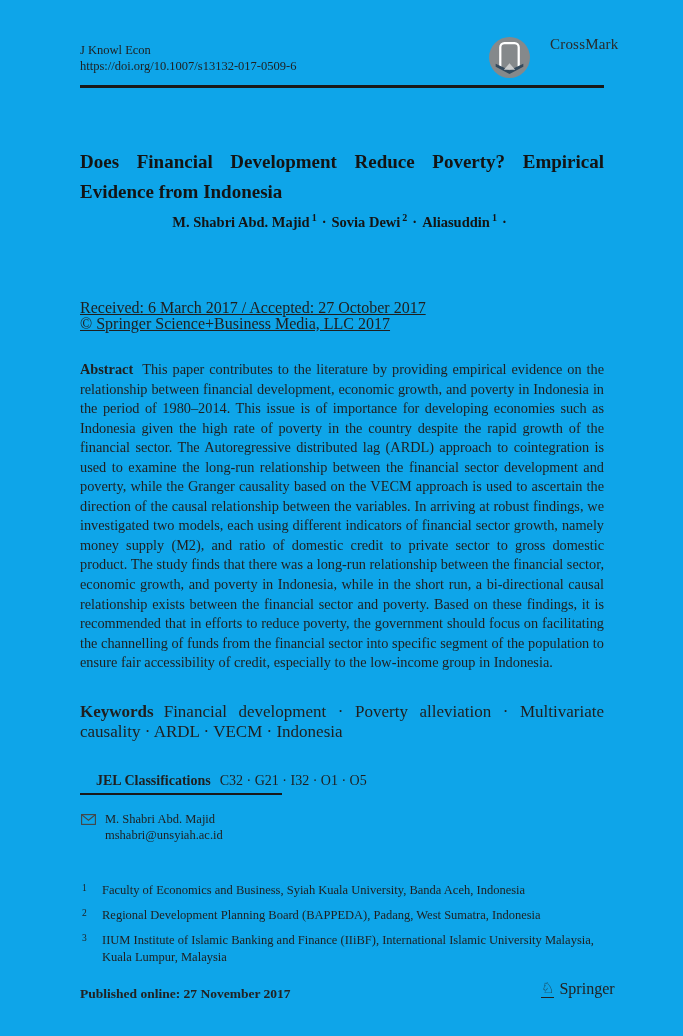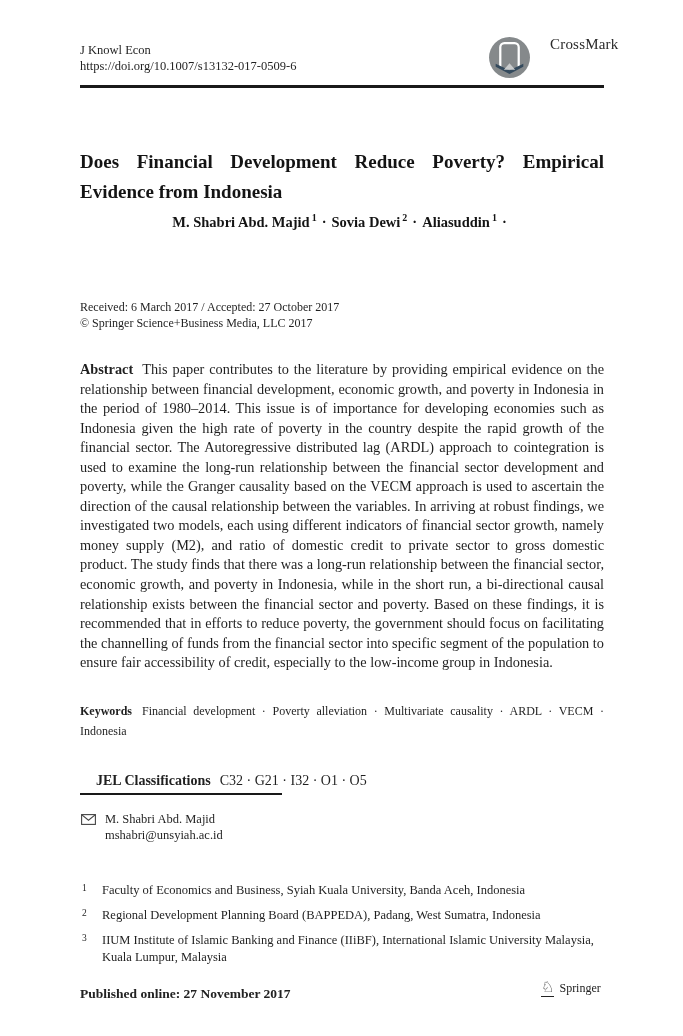--- a/index.html
+++ b/index.html
@@ -1,63 +1,63 @@
 <!DOCTYPE html>
 <html><head>
 <meta charset="utf-8">
 <style>
   html,body { margin:0; padding:0; background:#e9e9e9; }
   .page {
     position:relative;
     width:683px; height:1036px;
     margin:0 auto;
-    background:#ffffff;
+    background:#0ea5e9;
     font-family:"Liberation Serif", serif;
     color:#1f1f1f;
     overflow:hidden;
   }
   
   .journal-info { position:absolute; left:80px; top:43px; font-size:12.5px; line-height:15.5px; }
   .crossmark { position:absolute; left:488px; top:36px; display:flex; gap:19px; }
   .crossmark-label { font-size:15px; color:#2a2a2a; letter-spacing:0.2px; }
   .rule-top { position:absolute; left:80px; top:85px; width:524px; height:3px; background:#191919; }
 
   
   .title { position:absolute; left:80px; top:134px; width:524px; font-size:19px; font-weight:bold; line-height:30px; text-align:justify; color:#141414; }
   .authors { position:absolute; left:80px; top:207px; width:524px; font-size:14.5px; font-weight:bold; line-height:22px; color:#141414;text-align:center; }
   .authors sup { font-size:10px; margin-left:2px; }
   .authors .sep { margin:0 5px; }
 
   
-  .received-block { position:absolute; left:80px; top:300px; font-size:12px; line-height:15.5px; }
+  .received-block { position:absolute; left:80px; top:300px; font-size:16px; line-height:15.5px;text-decoration:underline; }
 
   
   .abstract { position:absolute; left:80px; top:360px; width:524px; font-size:14.3px; line-height:19.55px; text-align:justify; margin:0; }
   .abstract .lbl { margin-right:9px; }
 
   
-  .keywords { position:absolute; left:80px; top:702px; width:524px; font-size:12px; line-height:19.5px; text-align:justify; margin:0; }
+  .keywords { position:absolute; left:80px; top:702px; width:524px; font-size:17px; line-height:19.5px; text-align:justify; margin:0; }
   .keywords .lbl { margin-right:10px; }
   .jel { position:absolute; left:80px; top:757px; width:524px; font-size:14px; margin:16px; }
   .jel .lbl { margin-right:9px; }
 
   
   .rule-footnote { position:absolute; left:80px; top:793px; width:202px; height:2px; background:#191919; }
   .correspondence { position:absolute; left:81px; top:811px; font-size:12.5px; line-height:16px; display:flex; gap:9px; }
   .correspondence .env { margin-top:2px; }
   .affiliations { position:absolute; left:82px; top:882px; width:524px; font-size:12.5px; }
   .affil { display:flex; margin-bottom:8.5px; }
   .affil-num { font-size:9.5px; width:20px; flex:0 0 20px; padding-top:1px; }
   .affil-text { line-height:16.5px; }
 
   
   .published { position:absolute; left:80px; top:986px; font-size:13.5px; font-weight:600; color:#222; }
   .springer { position:absolute; left:541px; top:980px; display:flex; align-items:center; gap:5px; }
   .springer .knight { font-family:"DejaVu Sans", sans-serif; font-size:15px; line-height:15px; border-bottom:1.5px solid #222; padding-bottom:1px; color:#222; }
-  .springer-label { font-size:12px; color:#222; }
+  .springer-label { font-size:16px; color:#222; }
 </style>
 </head>
 <body>
 
 <div class="page">
 
   <div class="journal-info">
     <div>J Knowl Econ</div>
     <div>https://doi.org/10.1007/s13132-017-0509-6</div>
   </div>

